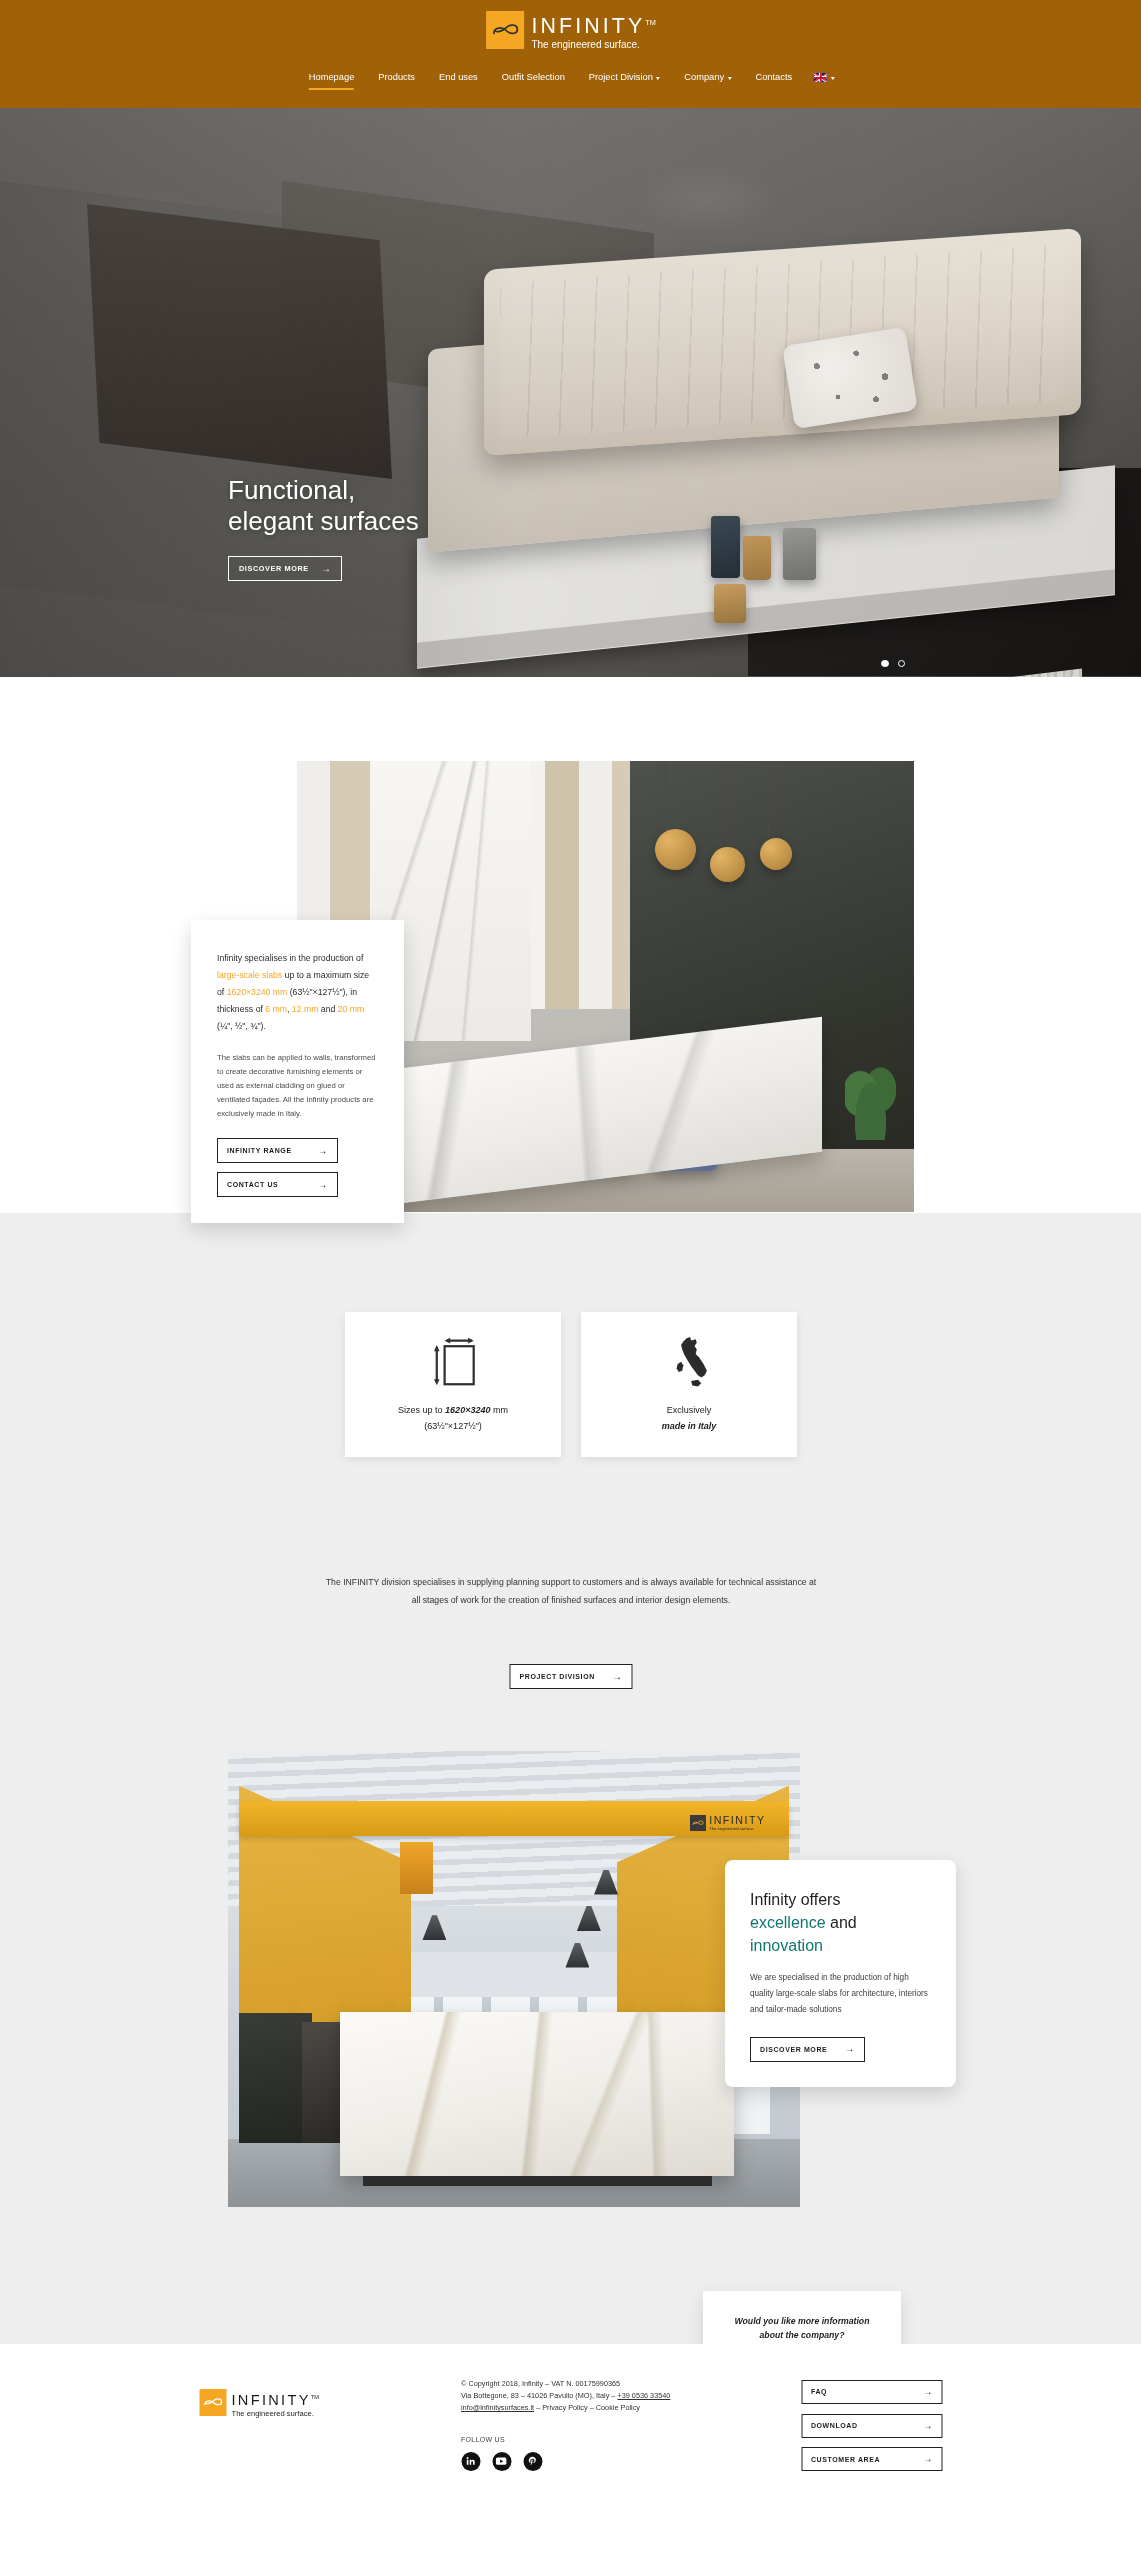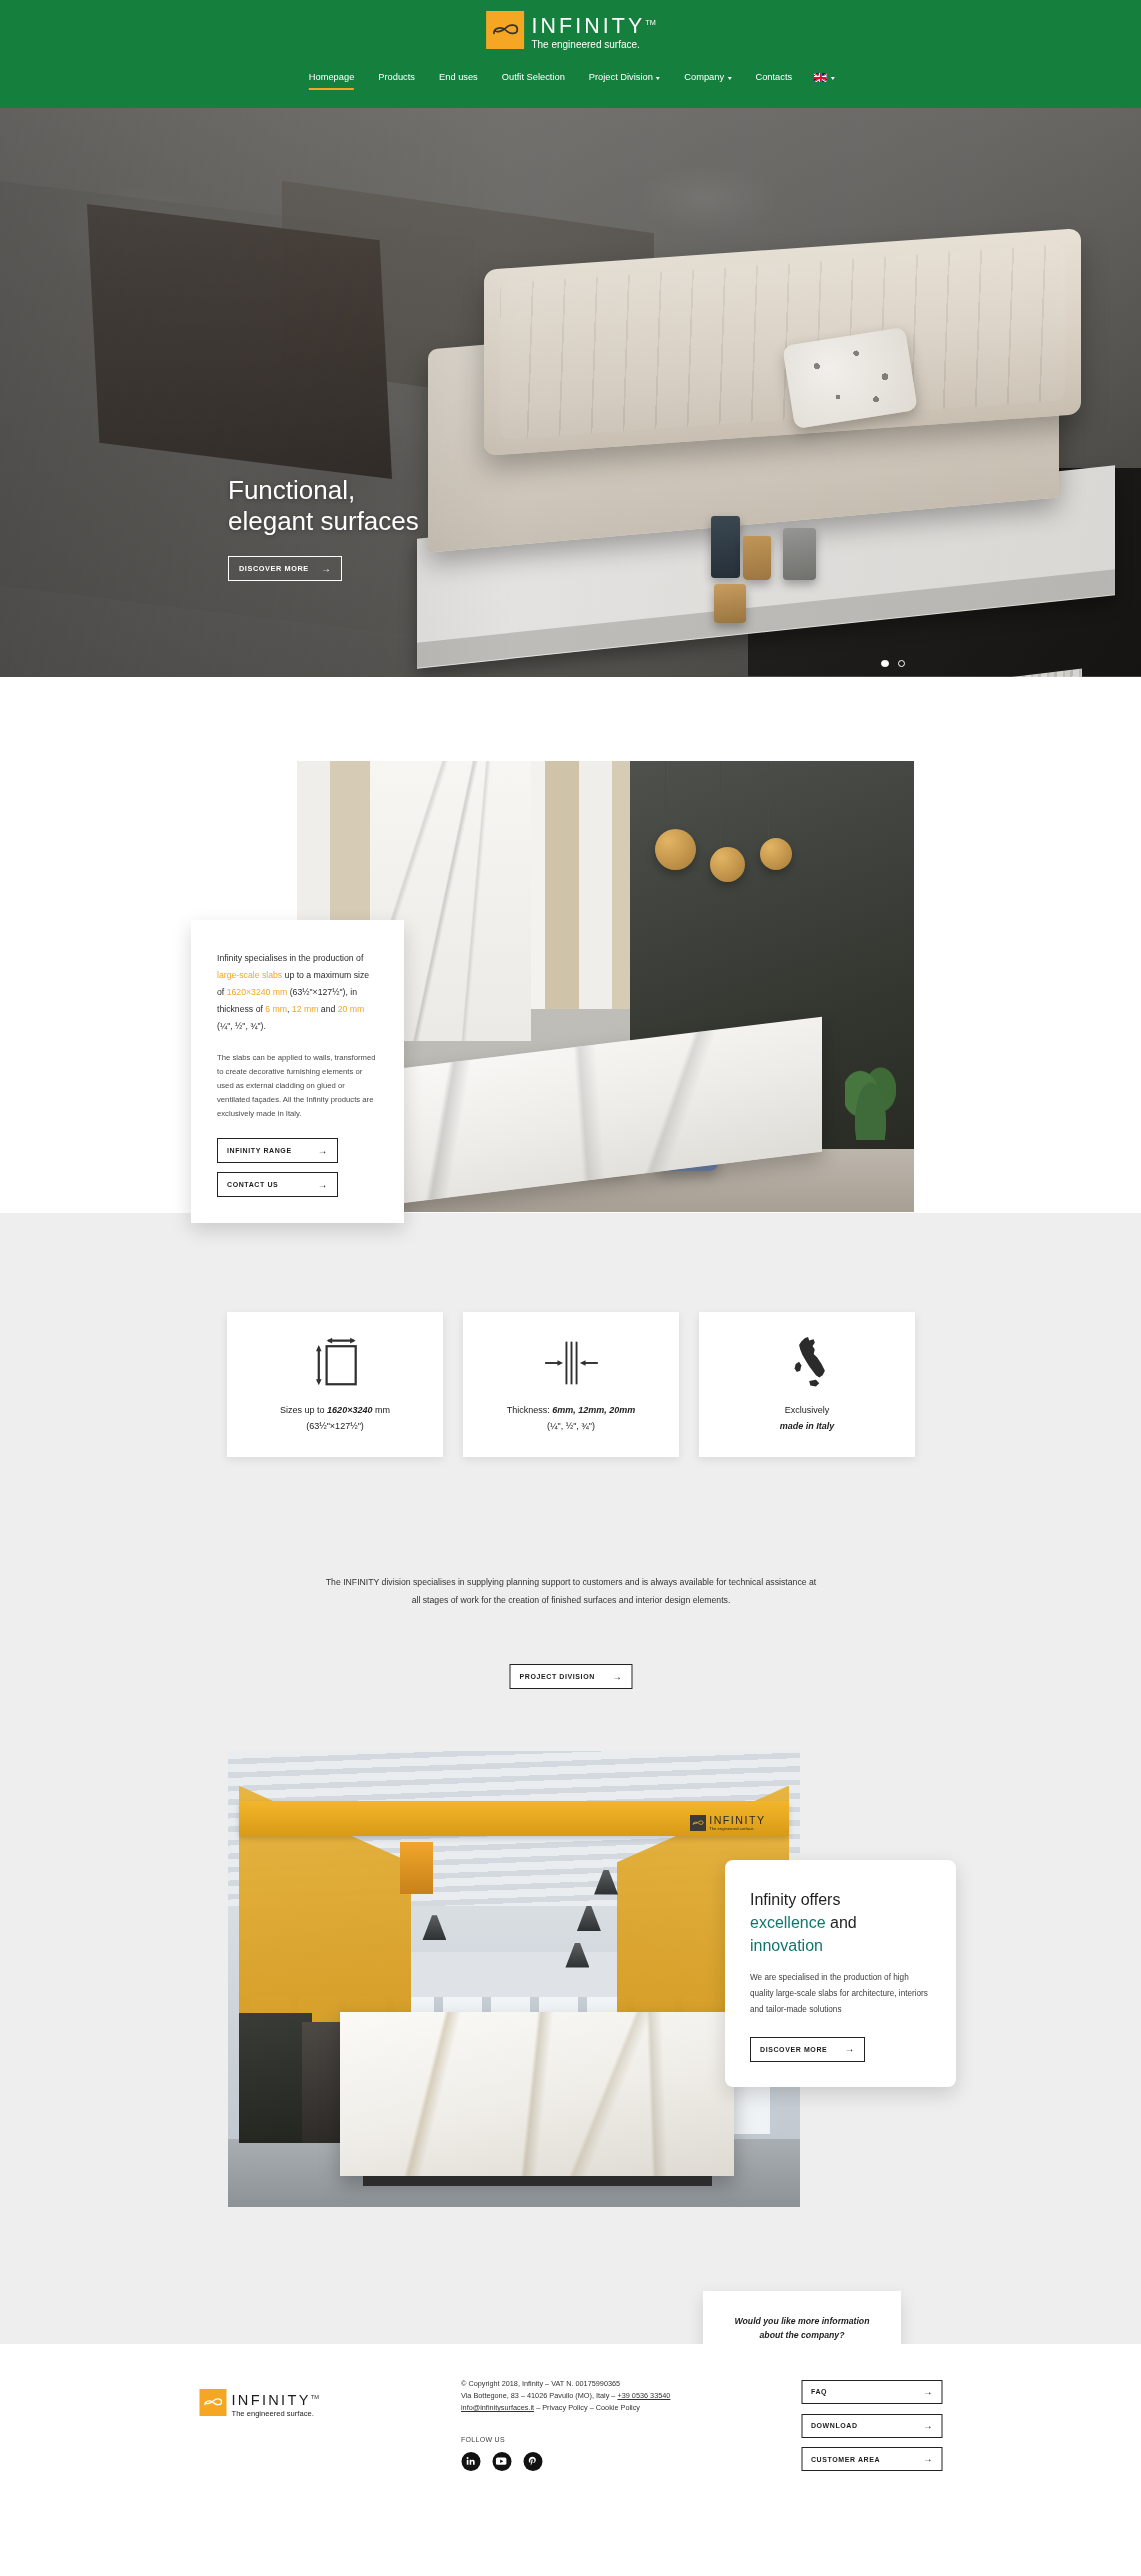--- a/index.html
+++ b/index.html
@@ -7,21 +7,21 @@
     width: 1142px;
     background: #ffffff;
     font-family: "Liberation Sans", sans-serif;
   }
   body { overflow-x: hidden; }
 
   
   .topbar {
     width: 1142px;
     height: 108px;
-    background: #15803d;
+    background: #a16207;
     position: relative;
   }
   .brand {
     position: absolute;
     left: 50%;
     transform: translateX(-50%);
     top: 11.3px;
     display: flex;
     align-items: flex-start;
     gap: 7.3px;
@@ -672,35 +672,20 @@
           <polygon points="96,8 86,3 86,13" fill="#303030"></polygon>
           <line x1="30" y1="22" x2="30" y2="82" stroke="#303030" stroke-width="4"></line>
           <polygon points="30,16 25,27 35,27" fill="#303030"></polygon>
           <polygon points="30,88 25,77 35,77" fill="#303030"></polygon>
         </svg>
       </div>
       <div class="l1t"><span>Sizes up to </span><b>1620×3240</b><span> mm</span></div>
       <div class="l2t">(63½"×127½")</div>
     </div>
 
-    <div class="fcard">
-      <div class="ficon">
-        <svg width="73" height="54" viewBox="0 0 130 96">
-          <line x1="56" y1="10" x2="56" y2="86" stroke="#303030" stroke-width="3.4"></line>
-          <line x1="65" y1="10" x2="65" y2="86" stroke="#303030" stroke-width="3.4"></line>
-          <line x1="74" y1="10" x2="74" y2="86" stroke="#303030" stroke-width="3.4"></line>
-          <line x1="18" y1="48" x2="46" y2="48" stroke="#303030" stroke-width="3.4"></line>
-          <polygon points="50,48 40,43 40,53" fill="#303030"></polygon>
-          <line x1="112" y1="48" x2="84" y2="48" stroke="#303030" stroke-width="3.4"></line>
-          <polygon points="80,48 90,43 90,53" fill="#303030"></polygon>
-        </svg>
-      </div>
-      <div class="l1t"><span>Thickness: </span><b>6mm, 12mm, 20mm</b><span></span></div>
-      <div class="l2t">(¼", ½", ¾")</div>
-    </div>
 
     <div class="fcard">
       <div class="ficon">
         <svg width="51" height="55" viewBox="0 0 90 98">
           <path d="M40 4 L46 2 L48 8 L56 6 L58 12 L54 18 L58 24 L56 32 L62 38 L70 50 L76 62 L72 70 L66 74 L60 70 L54 62 L48 54 L42 44 L36 34 L32 24 L30 16 L34 10 Z" fill="#2b2b2b"></path>
           <path d="M24 50 L30 46 L34 52 L32 62 L26 64 L22 58 Z" fill="#2b2b2b"></path>
           <path d="M48 80 L60 78 L66 84 L60 90 L50 88 Z" fill="#2b2b2b"></path>
         </svg>
       </div>
       <div class="l1t">Exclusively</div>

